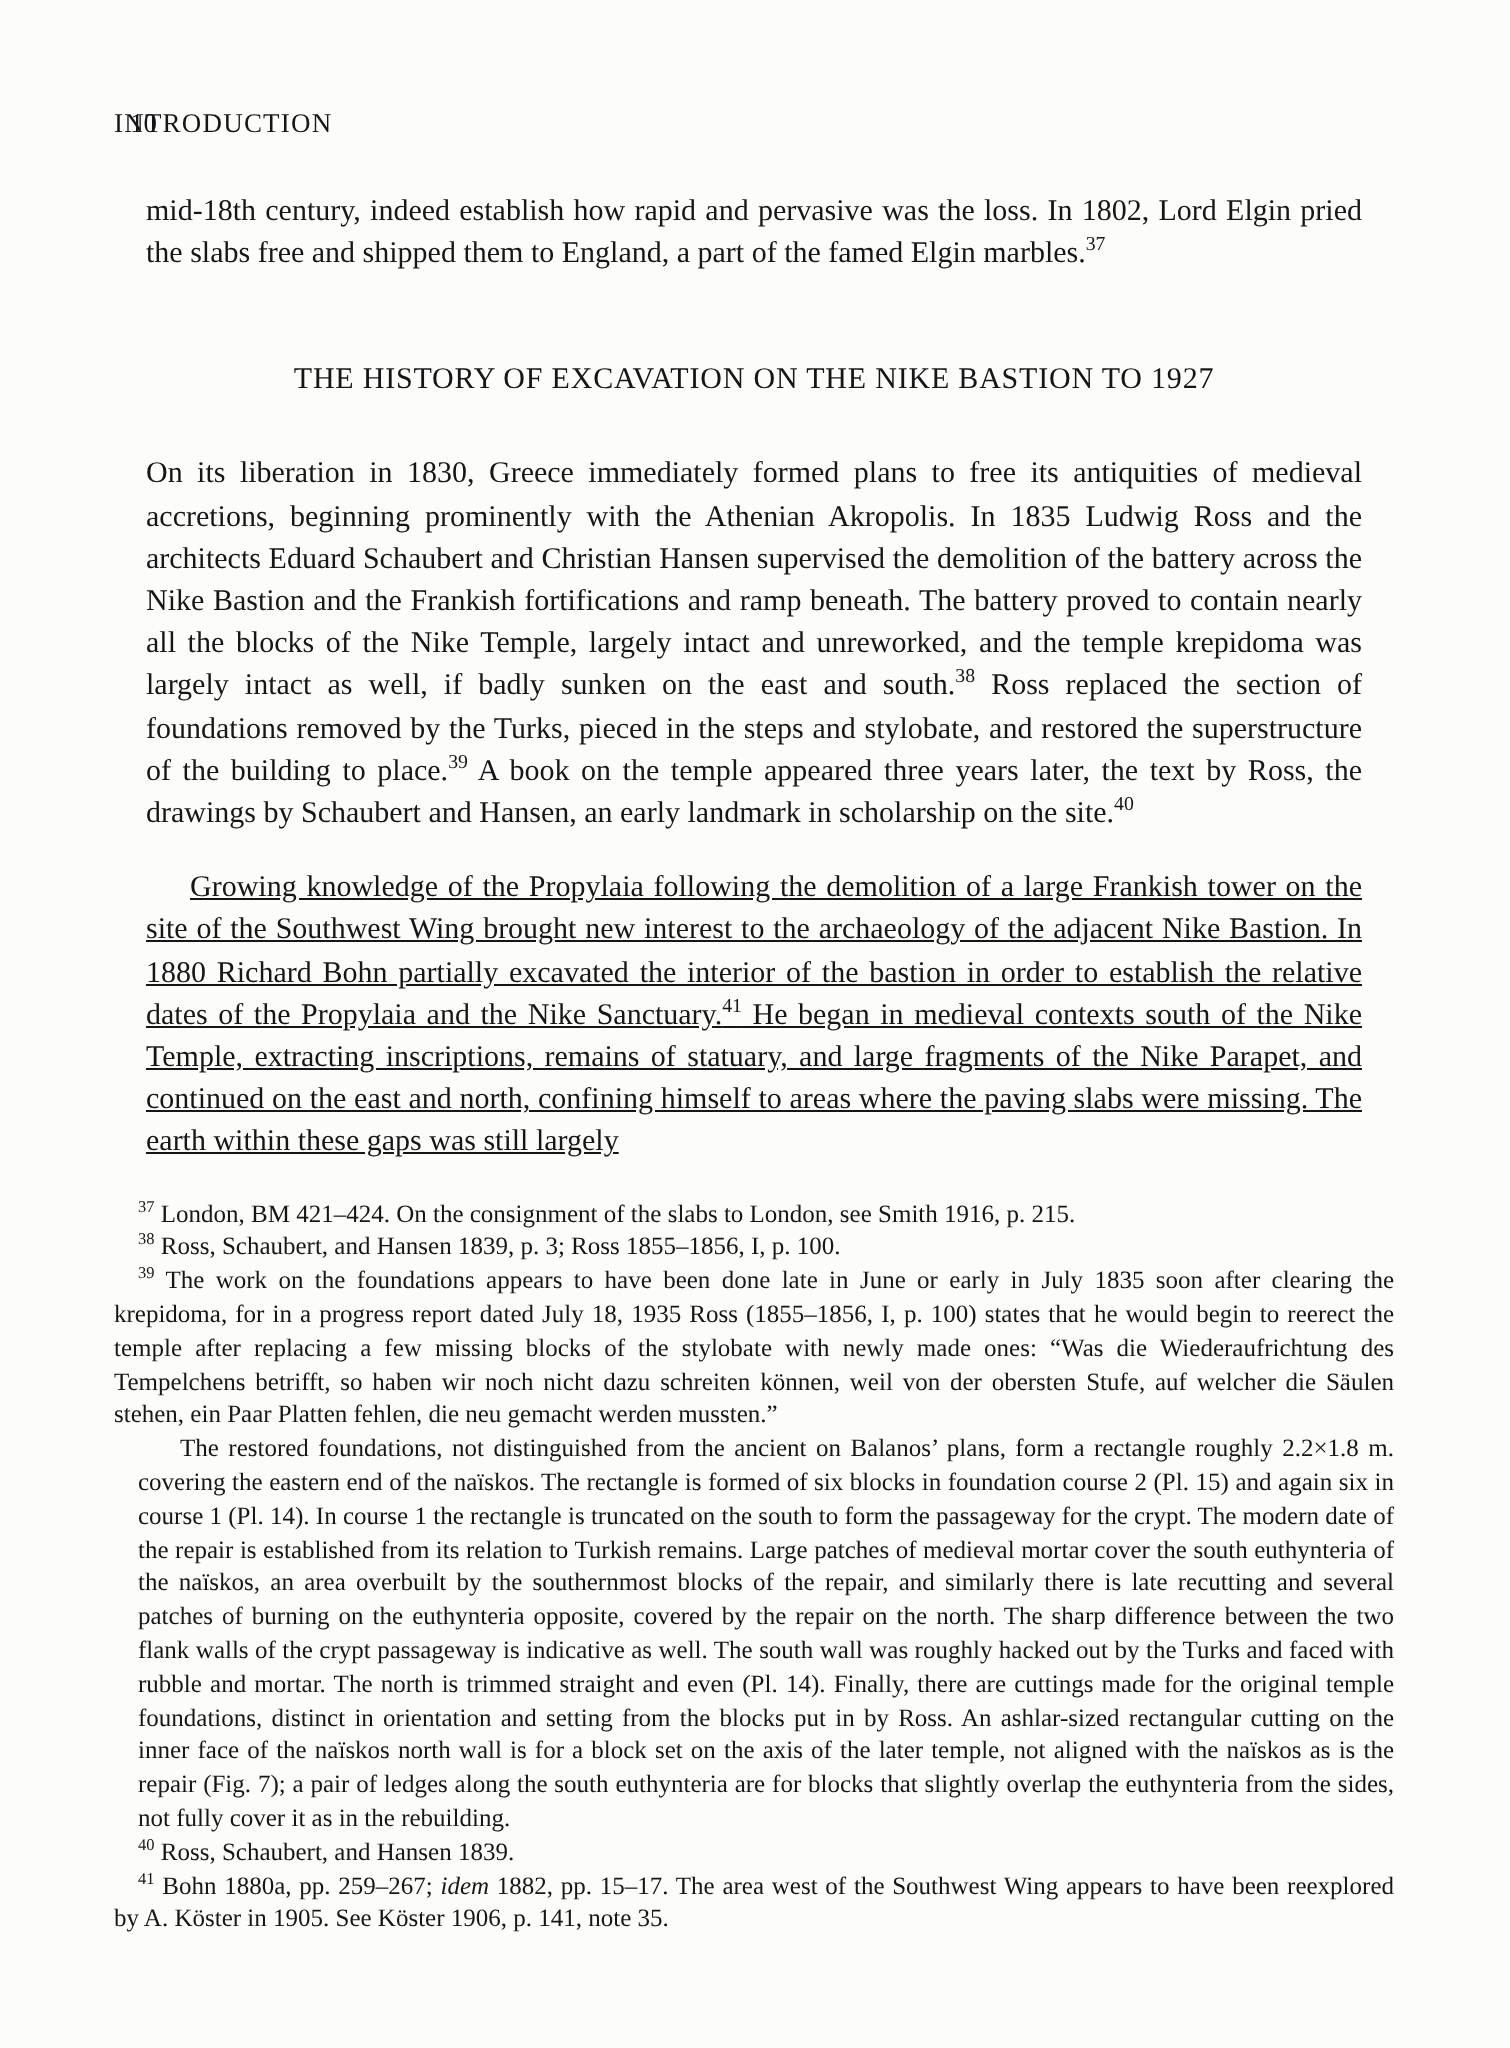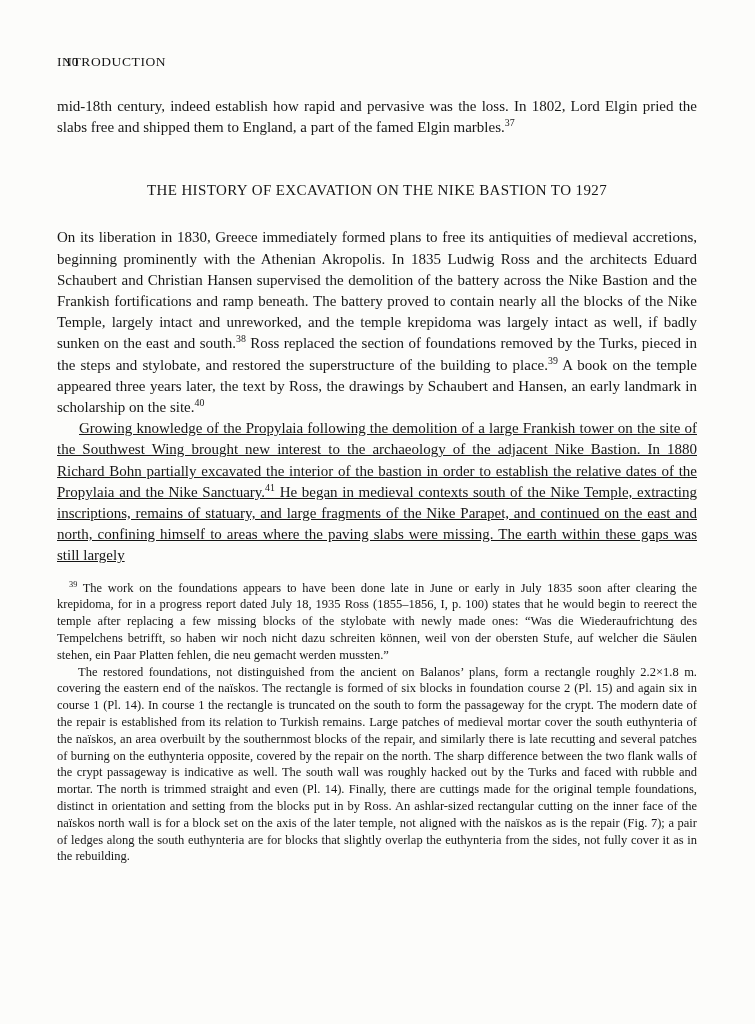--- a/index.html
+++ b/index.html
@@ -33,41 +33,41 @@
     display: block;
     text-align: left;
     font-size: 13.5px;
     letter-spacing: 0.6px;
   }
 
   .body-text {
     font-size: 15px;
     line-height: 21.2px;
     text-align: justify;
-    margin: 0;
+    margin: 16px;
   }
   .indent { text-indent: 22px; text-decoration: underline; }
 
   .section-heading {
     font-size: 15px;
     font-weight: normal;
     text-align: center;
     letter-spacing: 0.4px;
     margin: 44px 0 28px 0;
   }
 
   .footnotes { margin-top: 13px; }
   .fn {
     font-size: 12.5px;
     line-height: 16.8px;
     text-align: justify;
     margin: 0;
     text-indent: 12px;
   }
-  .fn-cont { text-indent: 21px; }
+  .fn-cont { text-indent: 21px; margin-left: 12px; }
 
   sup {
     font-size: 0.66em;
     line-height: 0;
   }
 </style>
 </head>
 <body>
 
 <div class="page">
@@ -81,17 +81,21 @@
     <p class="body-text"><span>mid-18th century, indeed establish how rapid and pervasive was the loss. In 1802, Lord Elgin pried the slabs free and shipped them to England, a part of the famed Elgin marbles.</span><sup>37</sup></p>
 
     <h2 class="section-heading">THE HISTORY OF EXCAVATION ON THE NIKE BASTION TO 1927</h2>
 
     <p class="body-text"><span>On its liberation in 1830, Greece immediately formed plans to free its antiquities of medieval accretions, beginning prominently with the Athenian Akropolis. In 1835 Ludwig Ross and the architects Eduard Schaubert and Christian Hansen supervised the demolition of the battery across the Nike Bastion and the Frankish fortifications and ramp beneath. The battery proved to contain nearly all the blocks of the Nike Temple, largely intact and unreworked, and the temple krepidoma was largely intact as well, if badly sunken on the east and south.</span><sup>38</sup><span> Ross replaced the section of foundations removed by the Turks, pieced in the steps and stylobate, and restored the superstructure of the building to place.</span><sup>39</sup><span> A book on the temple appeared three years later, the text by Ross, the drawings by Schaubert and Hansen, an early landmark in scholarship on the site.</span><sup>40</sup></p>
 
     <p class="body-text indent"><span>Growing knowledge of the Propylaia following the demolition of a large Frankish tower on the site of the Southwest Wing brought new interest to the archaeology of the adjacent Nike Bastion. In 1880 Richard Bohn partially excavated the interior of the bastion in order to establish the relative dates of the Propylaia and the Nike Sanctuary.</span><sup>41</sup><span> He began in medieval contexts south of the Nike Temple, extracting inscriptions, remains of statuary, and large fragments of the Nike Parapet, and continued on the east and north, confining himself to areas where the paving slabs were missing. The earth within these gaps was still largely</span></p>
   </main>
 
   <footer class="footnotes">
+    <p class="fn"><sup>37</sup><span> London, BM 421–424. On the consignment of the slabs to London, see Smith 1916, p. 215.</span></p>
+    <p class="fn"><sup>38</sup><span> Ross, Schaubert, and Hansen 1839, p. 3; Ross 1855–1856, I, p. 100.</span></p>
     <p class="fn"><sup>39</sup><span> The work on the foundations appears to have been done late in June or early in July 1835 soon after clearing the krepidoma, for in a progress report dated July 18, 1935 Ross (1855–1856, I, p. 100) states that he would begin to reerect the temple after replacing a few missing blocks of the stylobate with newly made ones: “Was die Wiederaufrichtung des Tempelchens betrifft, so haben wir noch nicht dazu schreiten können, weil von der obersten Stufe, auf welcher die Säulen stehen, ein Paar Platten fehlen, die neu gemacht werden mussten.”</span></p>
     <p class="fn fn-cont"><span>The restored foundations, not distinguished from the ancient on Balanos’ plans, form a rectangle roughly 2.2×1.8 m. covering the eastern end of the naïskos. The rectangle is formed of six blocks in foundation course 2 (Pl. 15) and again six in course 1 (Pl. 14). In course 1 the rectangle is truncated on the south to form the passageway for the crypt. The modern date of the repair is established from its relation to Turkish remains. Large patches of medieval mortar cover the south euthynteria of the naïskos, an area overbuilt by the southernmost blocks of the repair, and similarly there is late recutting and several patches of burning on the euthynteria opposite, covered by the repair on the north. The sharp difference between the two flank walls of the crypt passageway is indicative as well. The south wall was roughly hacked out by the Turks and faced with rubble and mortar. The north is trimmed straight and even (Pl. 14). Finally, there are cuttings made for the original temple foundations, distinct in orientation and setting from the blocks put in by Ross. An ashlar-sized rectangular cutting on the inner face of the naïskos north wall is for a block set on the axis of the later temple, not aligned with the naïskos as is the repair (Fig. 7); a pair of ledges along the south euthynteria are for blocks that slightly overlap the euthynteria from the sides, not fully cover it as in the rebuilding.</span></p>
+    <p class="fn"><sup>40</sup><span> Ross, Schaubert, and Hansen 1839.</span></p>
+    <p class="fn"><sup>41</sup><span> Bohn 1880a, pp. 259–267; </span><span style="font-style: italic;">idem</span><span> 1882, pp. 15–17. The area west of the Southwest Wing appears to have been reexplored by A. Köster in 1905. See Köster 1906, p. 141, note 35.</span></p>
   </footer>
 
 </div>
 
 </body></html>

